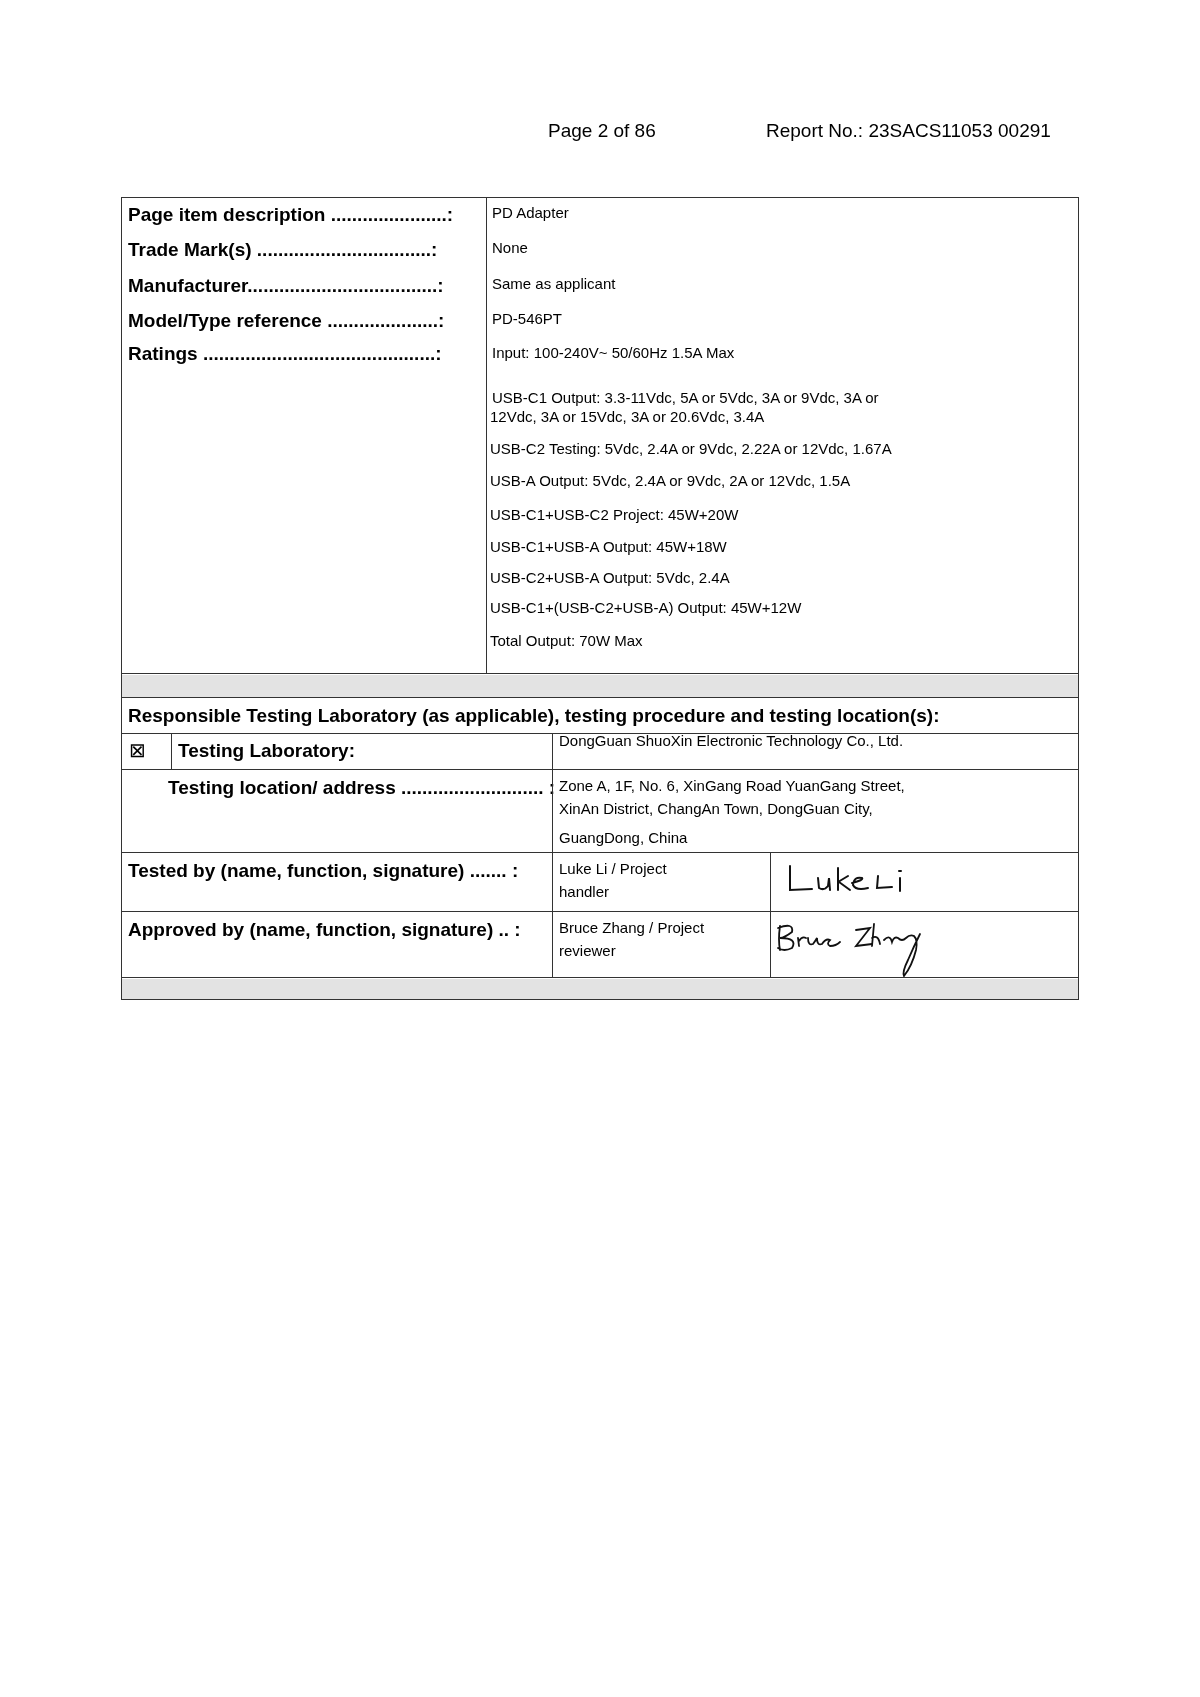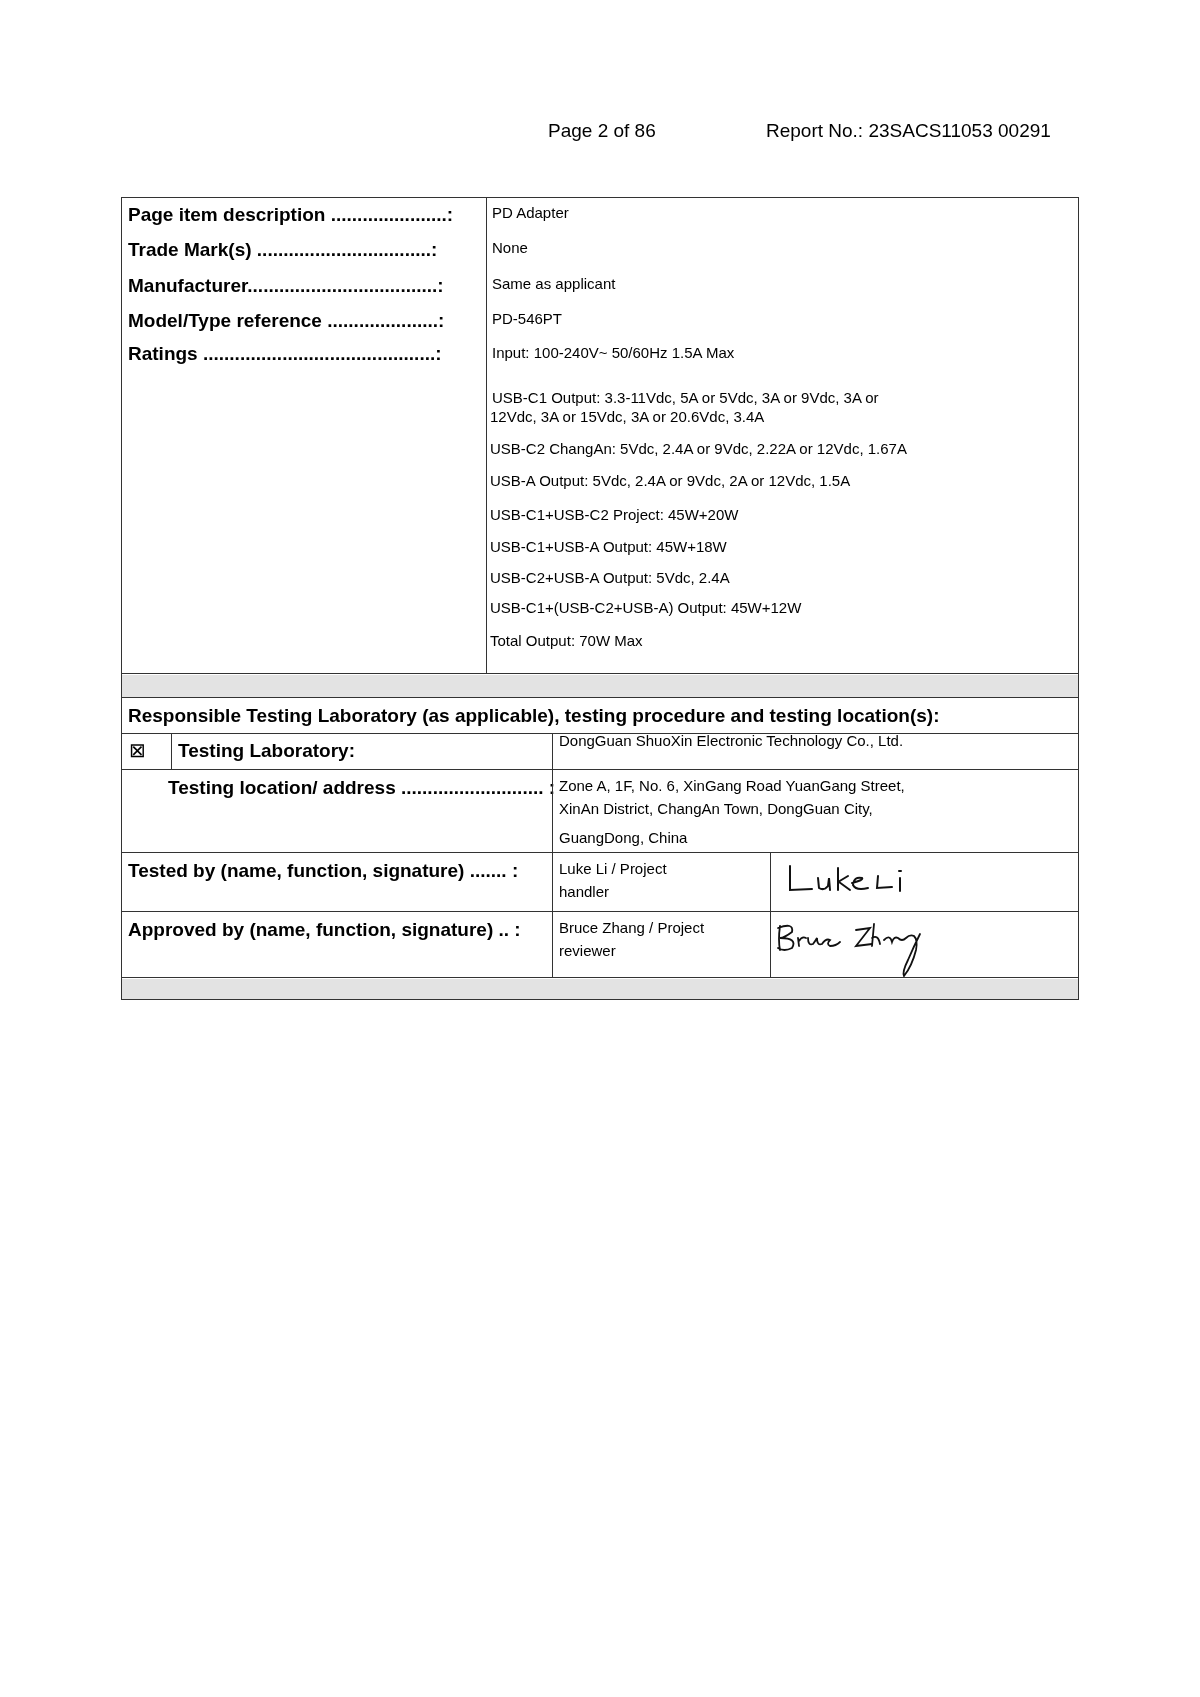--- a/index.html
+++ b/index.html
@@ -34,21 +34,21 @@
 <div class="abs lbl" style="left:128px;top:275px;">Manufacturer....................................:</div>
 <div class="abs val" style="left:492px;top:275px;">Same as applicant</div>
 
 <div class="abs lbl" style="left:128px;top:310px;">Model/Type reference .....................:</div>
 <div class="abs val" style="left:492px;top:310px;">PD-546PT</div>
 
 <div class="abs lbl" style="left:128px;top:343px;">Ratings ............................................:</div>
 <div class="abs val" style="left:492px;top:344px;">Input: 100-240V~ 50/60Hz 1.5A Max</div>
 <div class="abs val" style="left:492px;top:376px;margin-top:13px;">USB-C1 Output: 3.3-11Vdc, 5A or 5Vdc, 3A or 9Vdc, 3A or</div>
 <div class="abs val" style="left:490px;top:408px;">12Vdc, 3A or 15Vdc, 3A or 20.6Vdc, 3.4A</div>
-<div class="abs val" style="left:490px;top:440px;">USB-C2 ChangAn: 5Vdc, 2.4A or 9Vdc, 2.22A or 12Vdc, 1.67A</div>
+<div class="abs val" style="left:490px;top:440px;">USB-C2 Testing: 5Vdc, 2.4A or 9Vdc, 2.22A or 12Vdc, 1.67A</div>
 <div class="abs val" style="left:490px;top:472px;">USB-A Output: 5Vdc, 2.4A or 9Vdc, 2A or 12Vdc, 1.5A</div>
 <div class="abs val" style="left:490px;top:506px;">USB-C1+USB-C2 Project: 45W+20W</div>
 <div class="abs val" style="left:490px;top:538px;">USB-C1+USB-A Output: 45W+18W</div>
 <div class="abs val" style="left:490px;top:569px;">USB-C2+USB-A Output: 5Vdc, 2.4A</div>
 <div class="abs val" style="left:490px;top:599px;">USB-C1+(USB-C2+USB-A) Output: 45W+12W</div>
 <div class="abs val" style="left:490px;top:632px;">Total Output: 70W Max</div>
 
 <div class="vline" style="left:486px;top:197px;height:476px;"></div>
 
 <div class="hline" style="left:121px;top:673px;width:958px;"></div>

